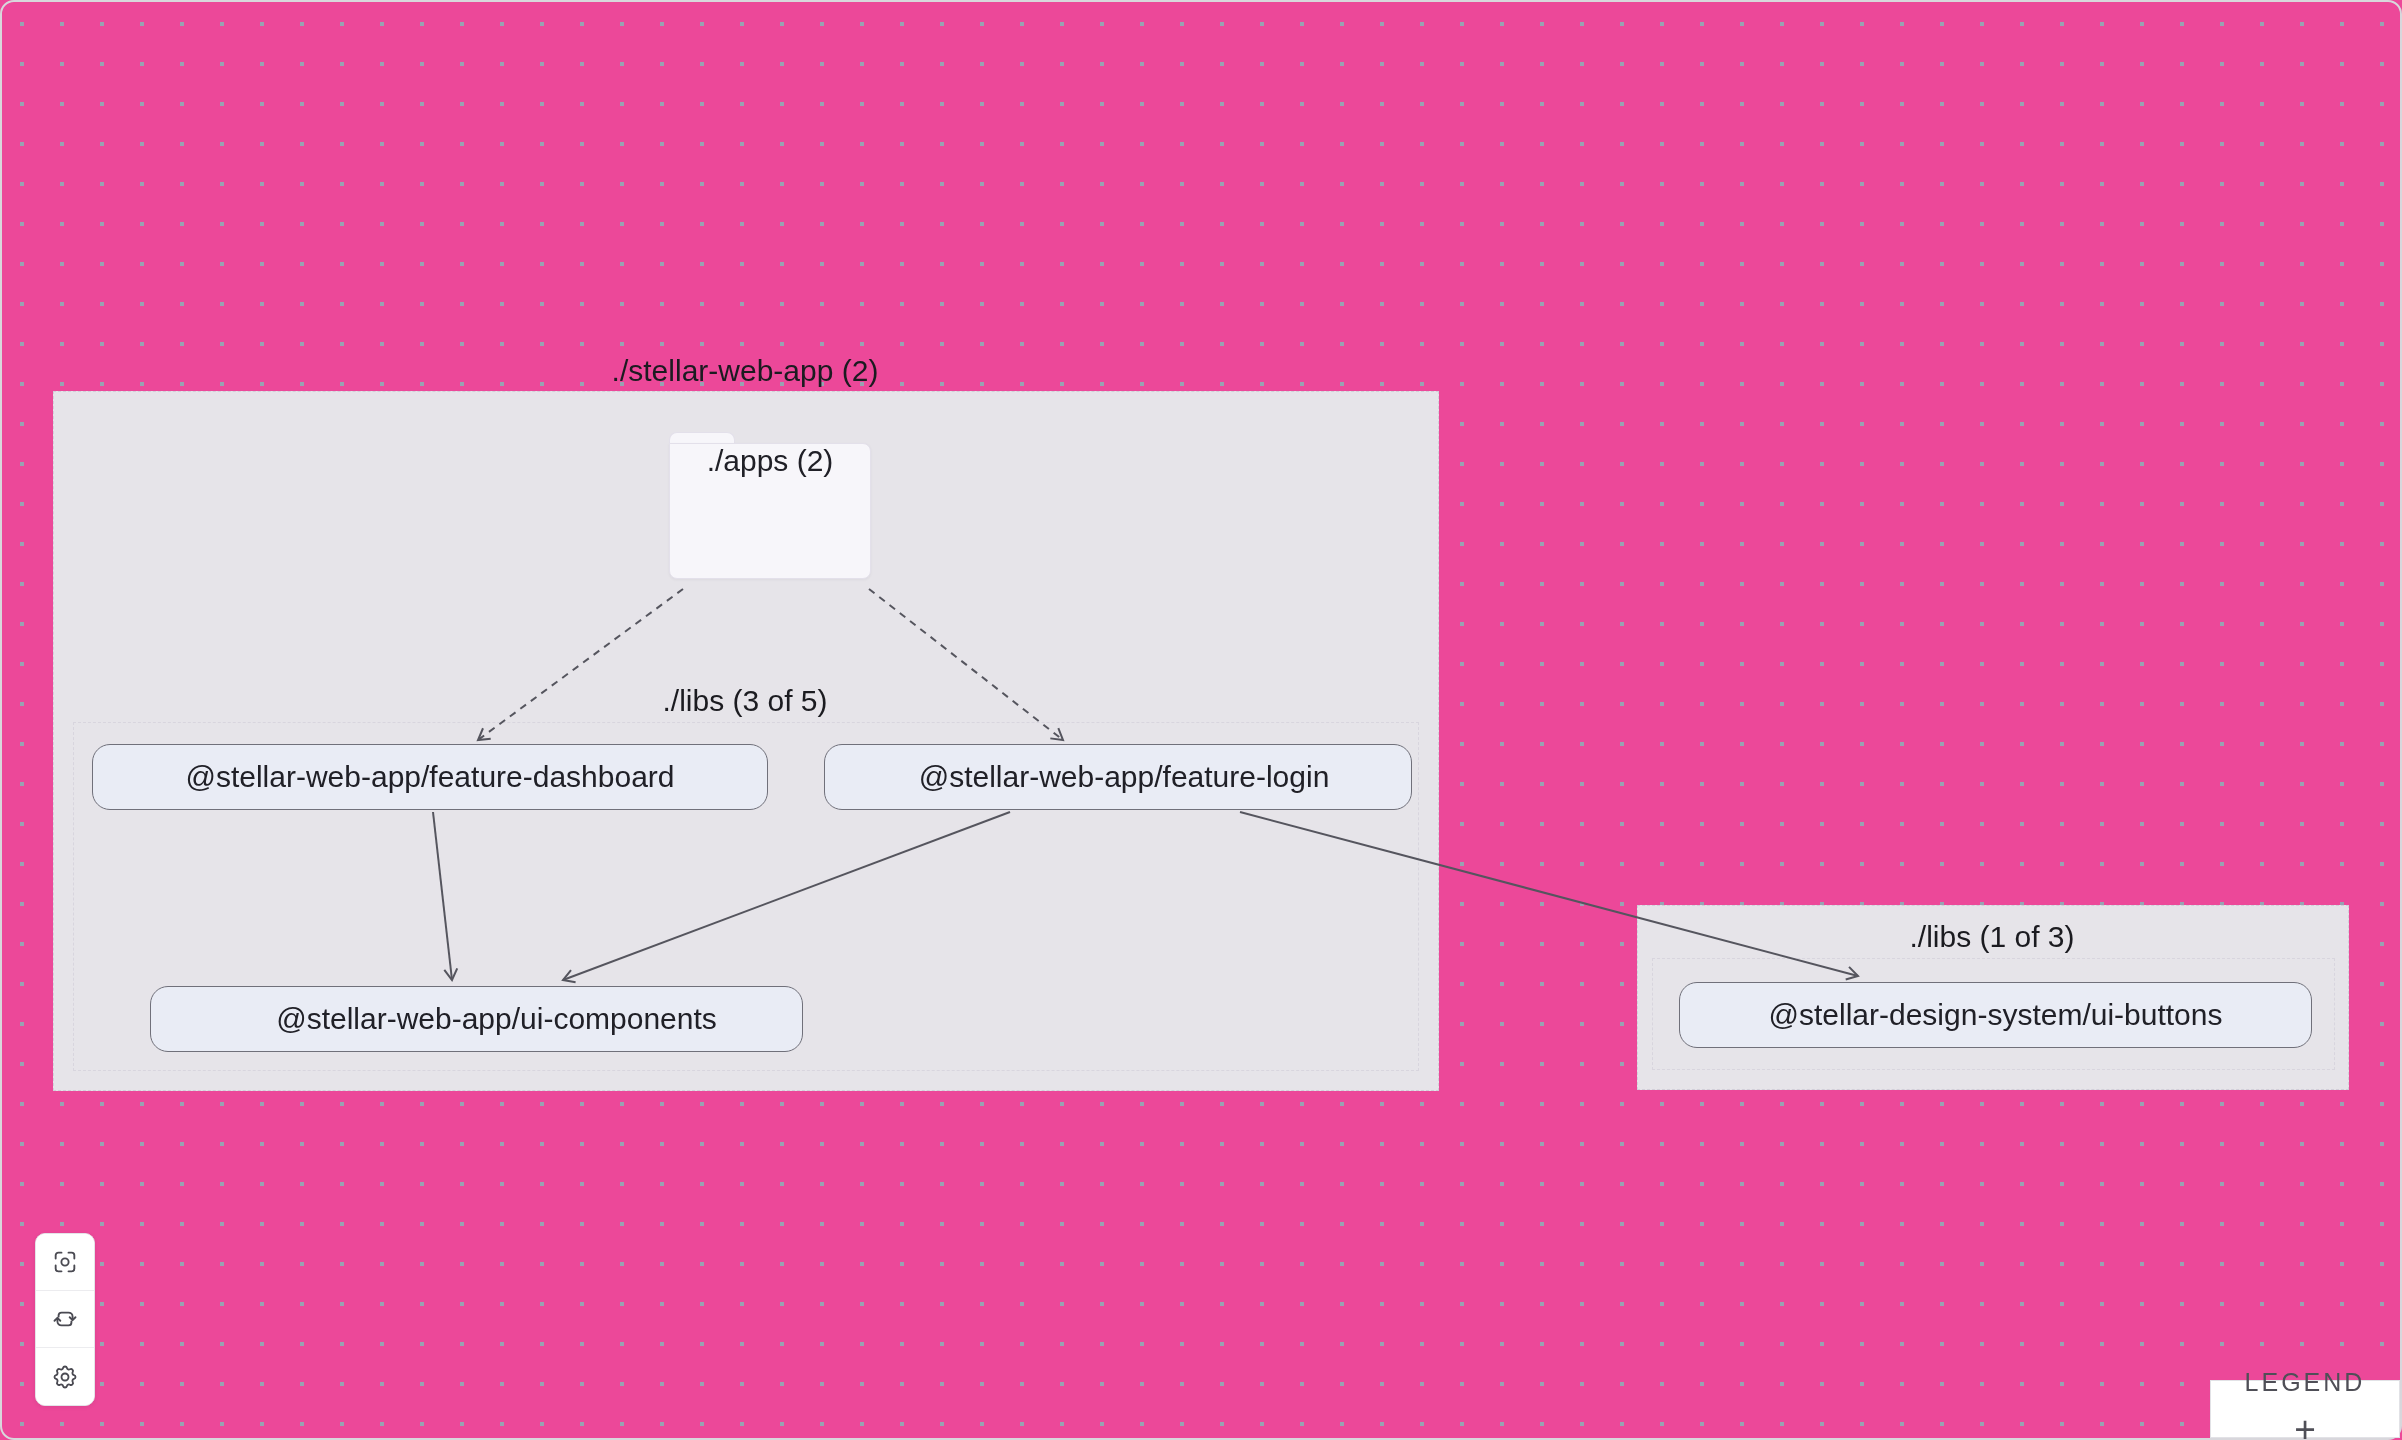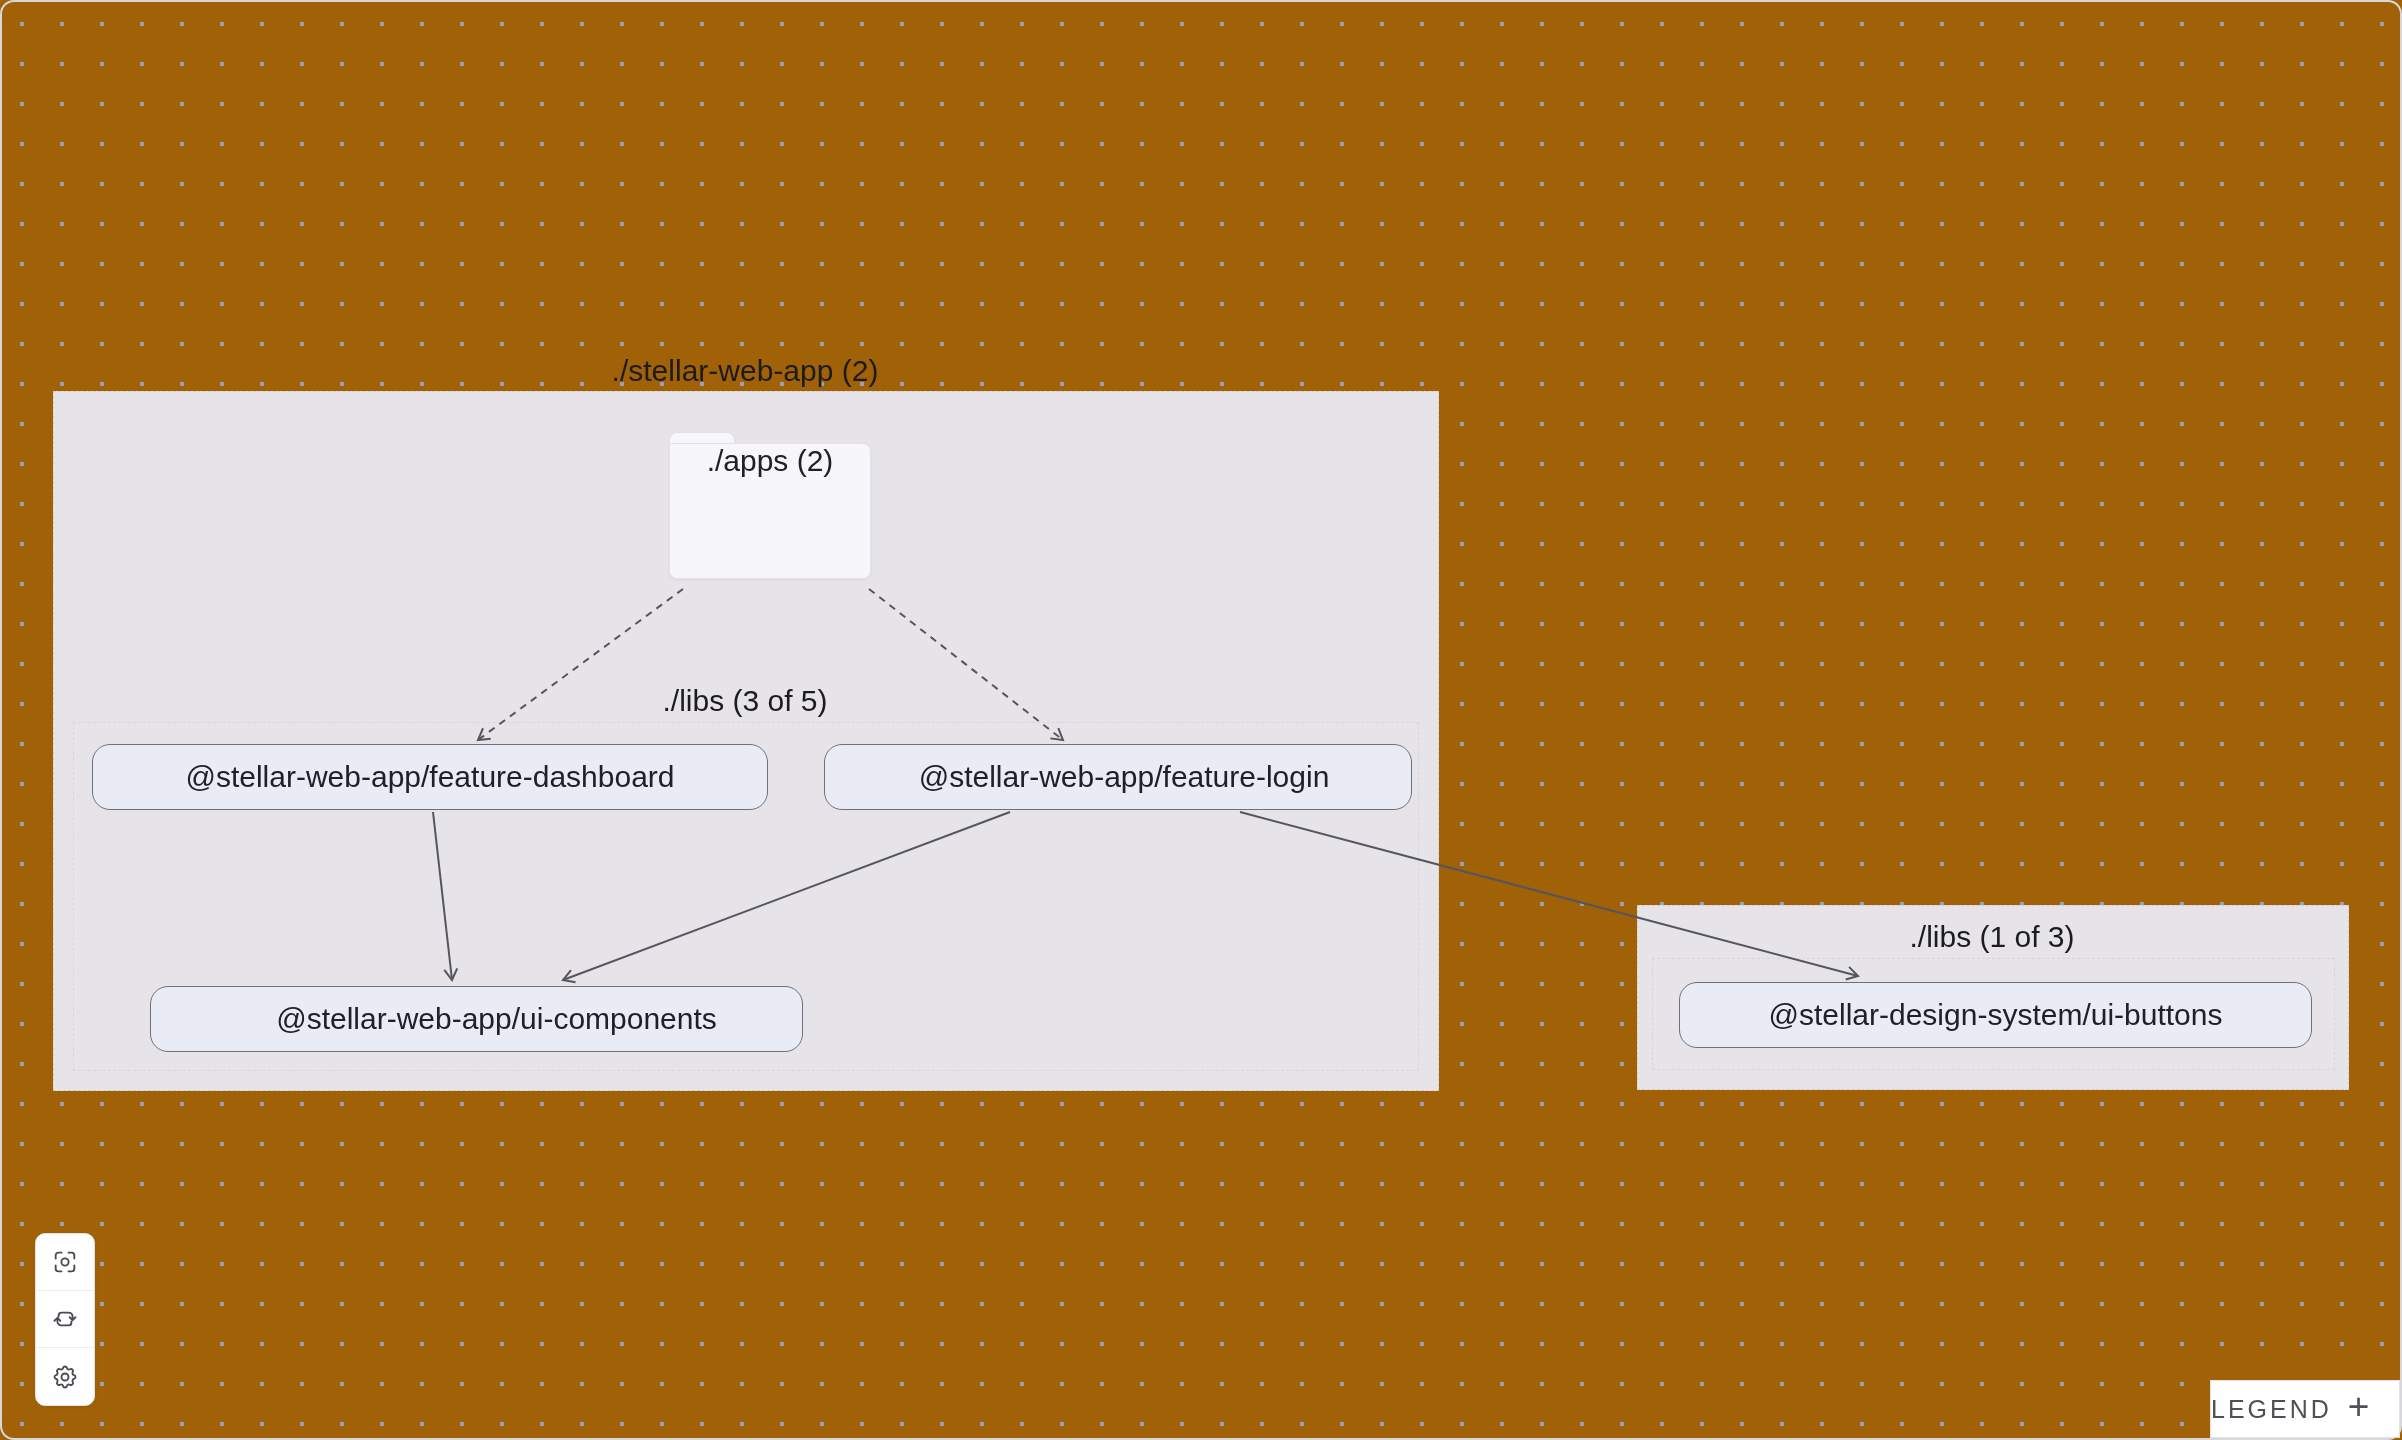--- a/index.html
+++ b/index.html
@@ -1,18 +1,18 @@
 <!DOCTYPE html>
 <html><head>
 <meta charset="utf-8">
 <style>
   html,body { margin:0; padding:0; background:#ffffff; }
   #stage {
     position:relative; width:2402px; height:1440px; overflow:hidden;
-    font-family:"Liberation Sans", sans-serif; background:#a16207;
+    font-family:"Liberation Sans", sans-serif; background:#ec4899;
   }
   
   .dots {
     position:absolute; inset:0;
     background-image: radial-gradient(circle 2.4px at 20px 20px, #98a2b2 97%, rgba(152,162,178,0) 100%);
     background-size:40px 40px;
     background-position:2px 4px;
   }
   
   .frame {
@@ -63,22 +63,22 @@
     width:100%; height:57px; display:flex; align-items:center; justify-content:center;
     background:#ffffff; border:none; border-bottom:1px solid #ececef;
     padding:0; cursor:pointer;
   }
   .ctrl-btn:last-child { border-bottom:none; }
   .ctrl-btn svg { stroke:#4a4a52; fill:none; stroke-width:1.6; stroke-linecap:round; stroke-linejoin:round; }
   
   .legend {
     position:absolute; right:2px; bottom:2px; width:188px; height:56px; z-index:61;
     background:#ffffff; border:1px solid #e2e2e6;
-    display:flex; align-items:center; gap:16px;
-    font-size:25px; letter-spacing:3px; color:#4f4f57; cursor:pointer;
+    display:flex; align-items:center; justify-content:center; gap:16px;
+    font-size:25px; letter-spacing:3px; color:#4f4f57; cursor:pointer;flex-direction:column;
   }
   .legend .plus { font-size:37px; font-weight:300; letter-spacing:0; margin-top:-4px; }
 </style>
 </head>
 <body>
 
 <div id="stage">
 
   <div class="dots"></div>
 

